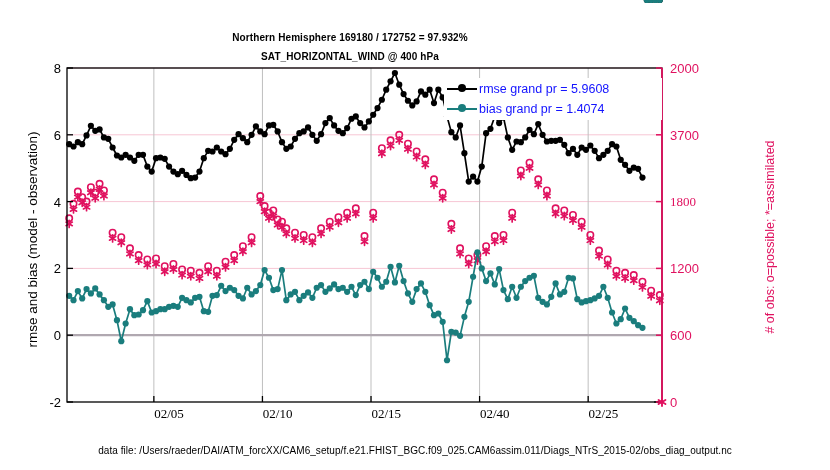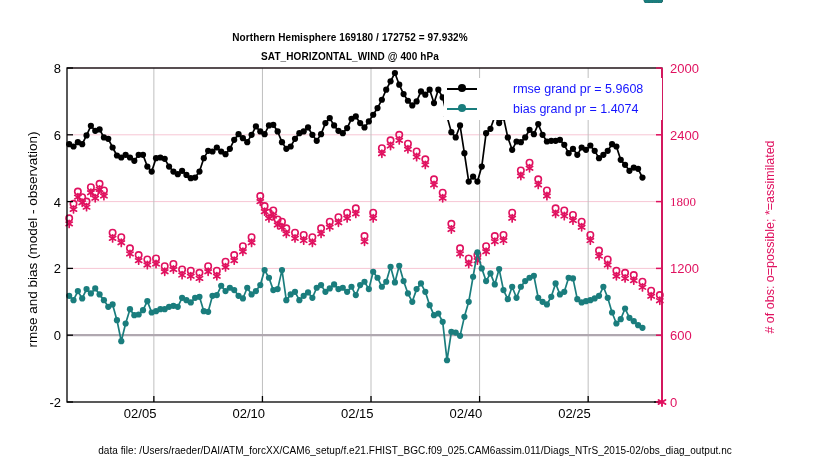--- a/index.html
+++ b/index.html
@@ -78,21 +78,20 @@
     top: 78px;
     width: 216px;
     height: 40px;
     background: #ffffff;
     border: 1px solid #ffffff;
   }
   .legend-row {
     display: flex;
     align-items: center;
     height: 20px;
-    gap: 34px;
   }
   .legend-sample {
     width: 34px;
     height: 20px;
     position: relative;
     flex: none;
   }
   .legend-sample .lline {
     position: absolute;
     left: 2px; right: 2px;
@@ -126,24 +125,25 @@
     width: 40px;
     text-align: left;
     font-size: 13px;
     color: #e0115f;
     transform: translateY(-50%);
   }
   .tick-x {
     position: absolute;
     top: 406px;
     width: 60px;
-    text-align: left;
+    text-align: right;
     font-size: 13px;
     color: #000;
     transform: translateX(-30px);
+    font-family: Liberation Serif, serif;
   }
 </style>
 </head>
 <body>
 
 <div id="figure">
 
   <div class="title-block">
     <span>Northern Hemisphere 169180 / 172752 = 97.932%</span>
     <span class="title-line2">SAT_HORIZONTAL_WIND @ 400 hPa</span>
@@ -928,21 +928,21 @@
       <div class="tick-left" style="top: 402px; left: 31px; width: 30px;">-2</div>
       <div class="tick-left" style="top: 335.2px; left: 31px; width: 30px;">0</div>
       <div class="tick-left" style="top: 268.4px; left: 31px; width: 30px;">2</div>
       <div class="tick-left" style="top: 201.6px; left: 31px; width: 30px;">4</div>
       <div class="tick-left" style="top: 134.8px; left: 31px; width: 30px;">6</div>
       <div class="tick-left" style="top: 68px; left: 31px; width: 30px;">8</div>
       <div class="tick-right" style="top: 402px; left: 670px;">0</div>
       <div class="tick-right" style="top: 335.2px; left: 670px;">600</div>
       <div class="tick-right" style="top: 268.4px; left: 670px;">1200</div>
       <div class="tick-right" style="top: 201.6px; left: 670px; font-family: Liberation Serif, serif;">1800</div>
-      <div class="tick-right" style="top: 134.8px; left: 670px;">2400</div>
+      <div class="tick-right" style="top: 134.8px; left: 670px;">3700</div>
       <div class="tick-right" style="top: 68px; left: 670px;">2000</div>
       <div class="tick-x" style="left: 153.861px;">02/05</div>
       <div class="tick-x" style="left: 262.438px;">02/10</div>
       <div class="tick-x" style="left: 371.015px;">02/15</div>
       <div class="tick-x" style="left: 479.591px;">02/40</div>
       <div class="tick-x" style="left: 588.168px;">02/25</div>
     </div>
 
   <div class="legend">
     <div class="legend-row">

